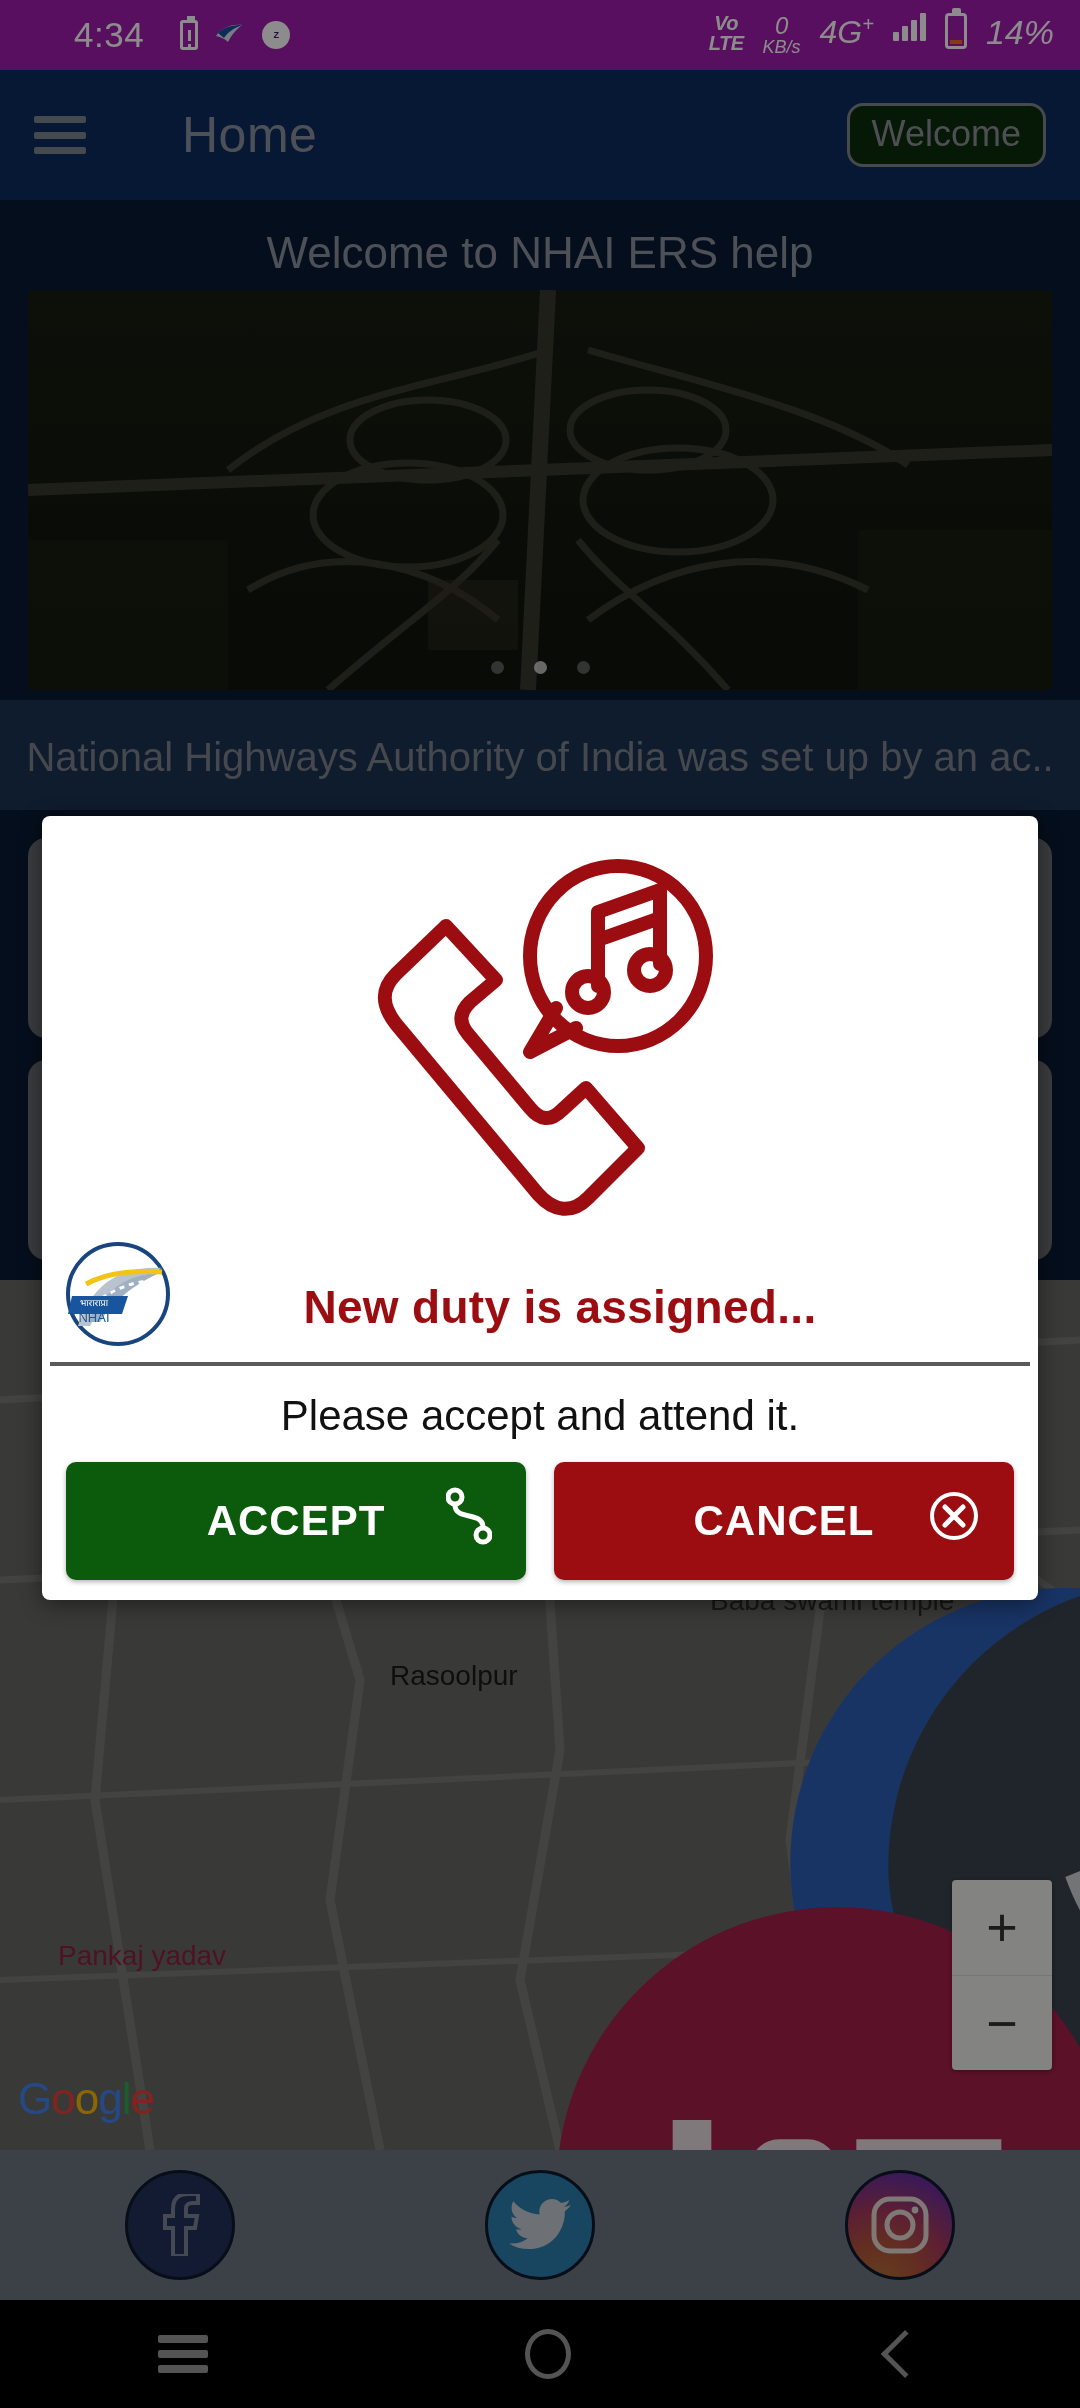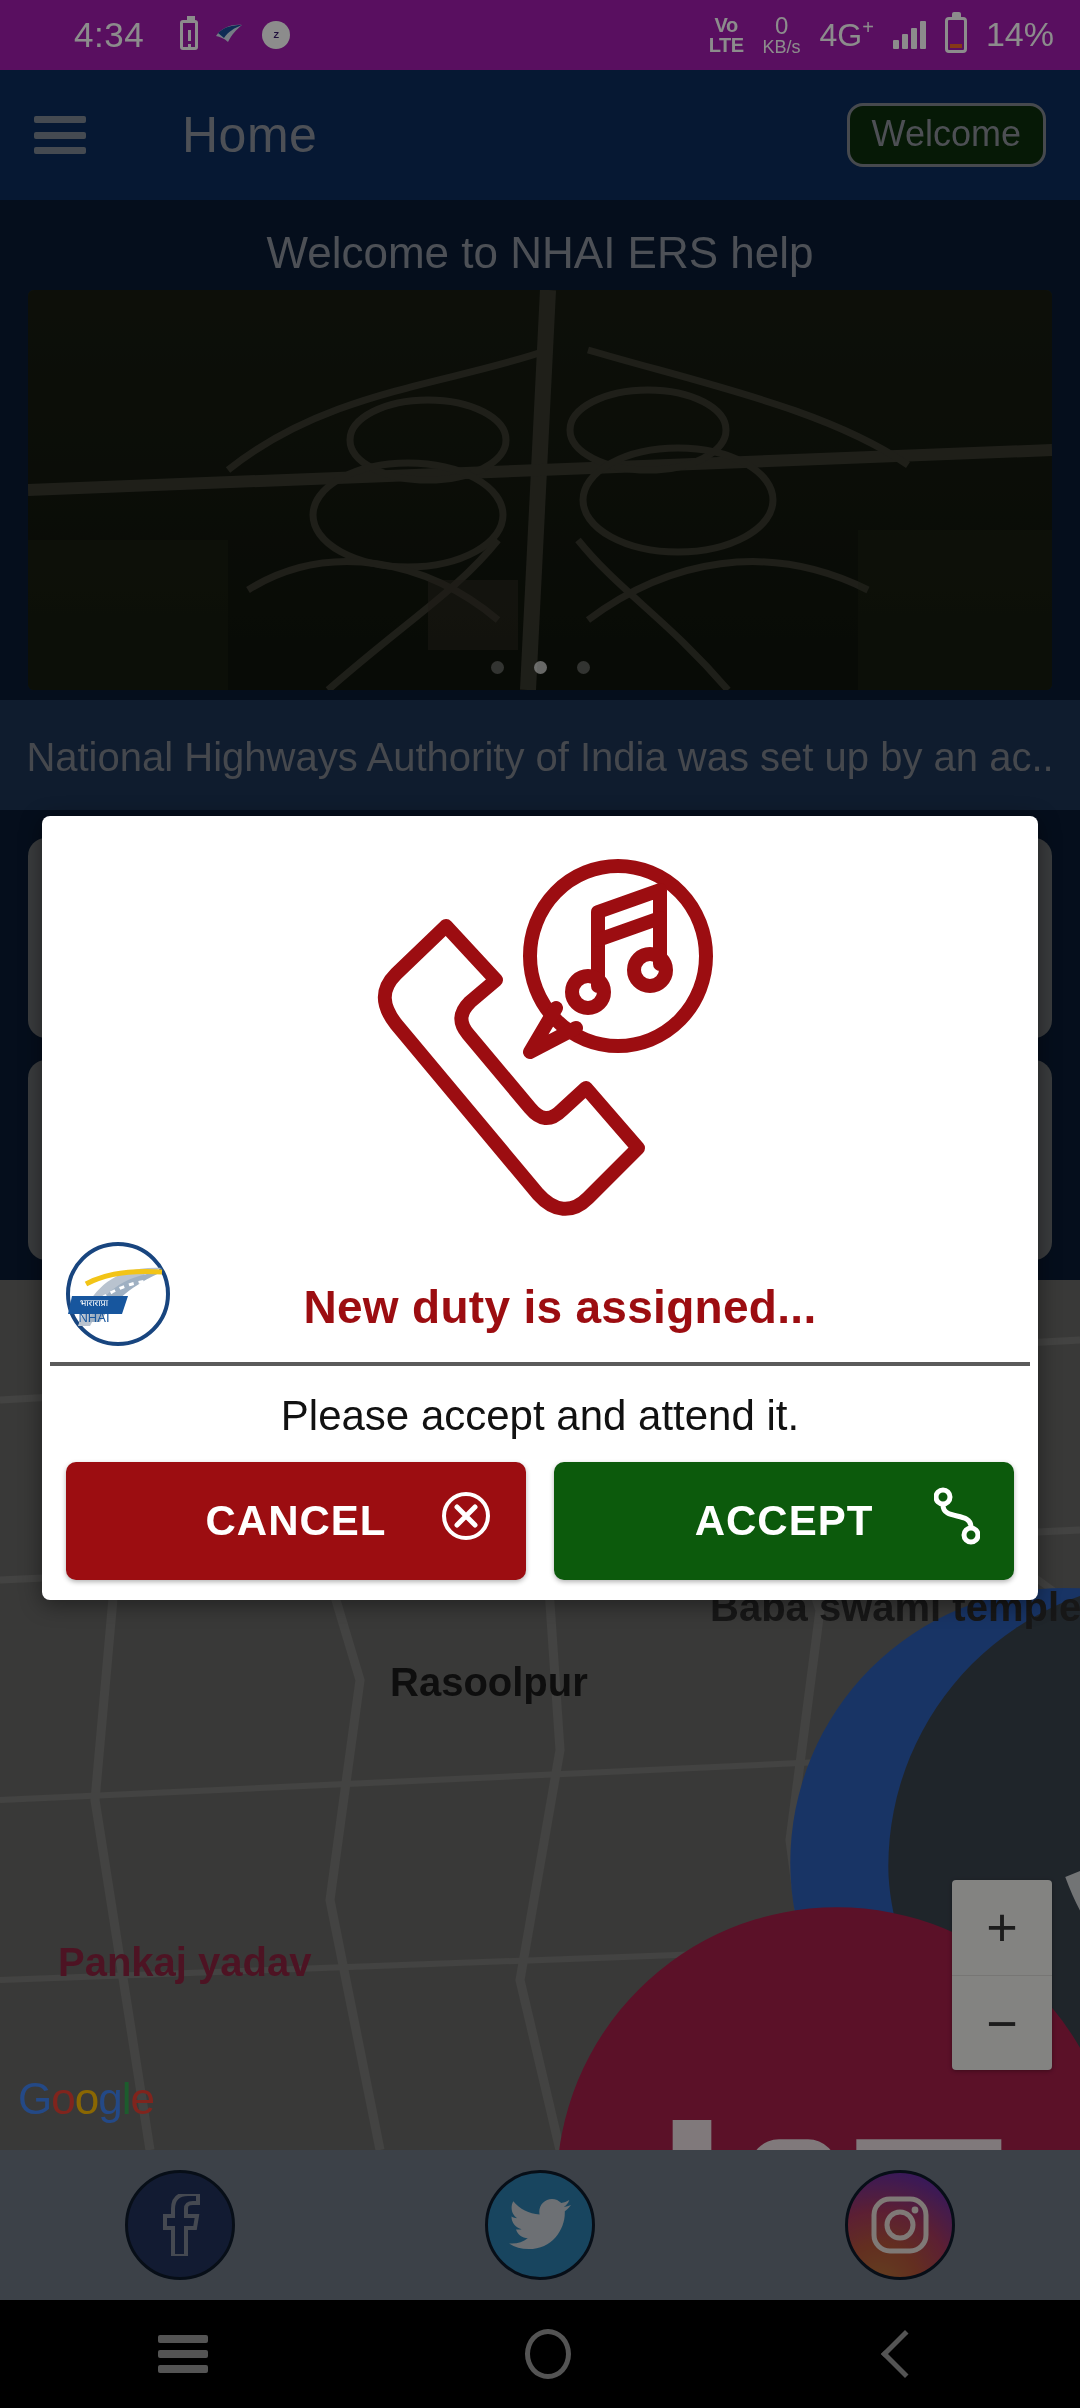--- a/index.html
+++ b/index.html
@@ -14,21 +14,21 @@
   #app-root { position:absolute; inset:0; width:1080px; height:2408px; }
 
   
   .statusbar {
     position:absolute; top:0; left:0; width:1080px; height:70px;
     background:#a21caf; color:#ffffff;
     display:flex; align-items:center; padding:0 26px;
   }
   .sb-clock { font-size:35px; font-weight:400; letter-spacing:.5px; margin-left:48px; }
   .sb-left-icons { display:flex; align-items:center; gap:16px; margin-left:36px; }
-  .sb-right { margin-left:auto; display:flex; align-items:center; gap:19px; }
+  .sb-right { margin-left:auto; display:flex; gap:19px;font-style:italic; }
   .sb-batt-warn {
     width:18px; height:30px; border:3px solid #fff; border-radius:3px;
     position:relative; display:flex; align-items:center; justify-content:center;
   }
   .sb-batt-warn::before{
     content:""; position:absolute; top:-7px; left:4px; width:8px; height:4px; background:#fff;
   }
   .sb-batt-warn i { width:3px; height:11px; background:#fff; display:block; position:relative; }
   .sb-batt-warn i::after{ content:""; position:absolute; bottom:-6px; left:0; width:3px;height:3px;background:#fff; }
   .sb-bird { width:32px; height:26px; position:relative; }
@@ -122,21 +122,21 @@
   }
   .map-zoom div:first-child{ border-bottom:1px solid #d9d7d4; }
   .gmaps-logo{
     position:absolute; left:18px; bottom:26px; font-size:44px; letter-spacing:-1px;
     font-family:"Liberation Sans", sans-serif;
   }
   .gmaps-logo .b{color:#4285f4;} .gmaps-logo .r{color:#ea4335;}
   .gmaps-logo .y{color:#fbbc05;} .gmaps-logo .g{color:#34a853;}
 
   .mk { position:absolute; }
-  .lbl { position:absolute; font-size:40px; white-space:nowrap;font-weight:bold; }
+  .lbl { position:absolute; font-size:28px; white-space:nowrap; }
 
   
   .social {
     position:absolute; top:2150px; left:0; width:1080px; height:150px;
     background:#6d7784; display:flex; align-items:center; justify-content:space-around;
   }
   .social-icon{
     width:110px; height:110px; border-radius:50%;
     display:flex; align-items:center; justify-content:center;
     border:3px solid #0e1a2b;
@@ -418,37 +418,37 @@
         </svg>
       </div>
       <div class="dlg-title">New duty is assigned...</div>
     </div>
 
     <div class="dlg-sep"></div>
 
     <div class="dlg-sub">Please accept and attend it.</div>
 
     <div class="dlg-actions">
-      <button class="btn btn-cancel">
-        <span>CANCEL</span>
-        <span class="btn-ico">
-          <svg width="52" height="52" viewBox="0 0 52 52">
-            <circle cx="26" cy="26" r="22" fill="none" stroke="#fff" stroke-width="4"></circle>
-            <path d="M17 17 L35 35 M35 17 L17 35" stroke="#fff" stroke-width="5" stroke-linecap="round"></path>
-          </svg>
-        </span>
-      </button>
       <button class="btn btn-accept">
         <span>ACCEPT</span>
         <span class="btn-ico">
           <svg width="46" height="58" viewBox="0 0 46 58">
             <g fill="none" stroke="#ffffff" stroke-width="5">
               <circle cx="9" cy="10" r="7"></circle>
               <circle cx="37" cy="48" r="7"></circle>
               <path d="M9 18 C9 34 37 24 37 40" stroke-linecap="round"></path>
             </g>
           </svg>
         </span>
       </button>
+      <button class="btn btn-cancel">
+        <span>CANCEL</span>
+        <span class="btn-ico">
+          <svg width="52" height="52" viewBox="0 0 52 52">
+            <circle cx="26" cy="26" r="22" fill="none" stroke="#fff" stroke-width="4"></circle>
+            <path d="M17 17 L35 35 M35 17 L17 35" stroke="#fff" stroke-width="5" stroke-linecap="round"></path>
+          </svg>
+        </span>
+      </button>
     </div>
 
   </div>
 </div>
 
 </body></html>

